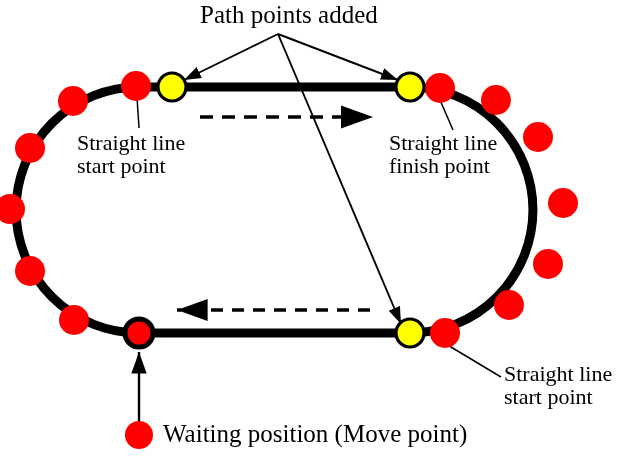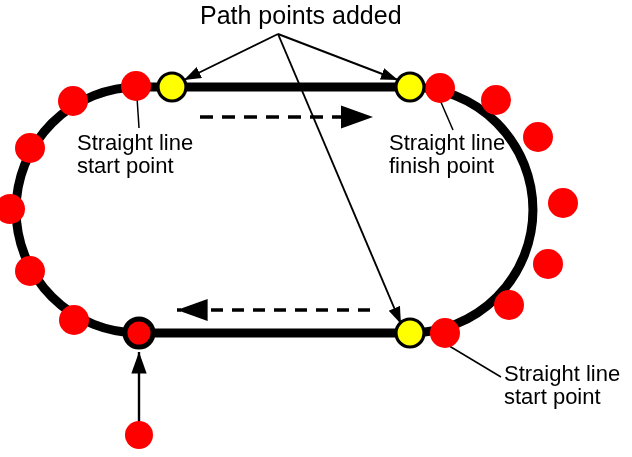--- a/index.html
+++ b/index.html
@@ -18,21 +18,21 @@
   #canvas {
     position: absolute;
     left: 0;
     top: 0;
     width: 632px;
     height: 457px;
   }
   .txt {
     position: absolute;
     color: #000000;
-    font-family: Liberation Sans, sans-serif;
+    font-family: Liberation Serif, serif;
     white-space: pre;
     line-height: 1.06;
   }
   #title-text {
     left: 200px;
     top: 2px;
     font-size: 25px;
   }
   #label-sl-start-top {
     left: 77px;
@@ -128,14 +128,15 @@
 
   <div class="txt" id="label-sl-start-top">Straight line
 start point</div>
 
   <div class="txt" id="label-sl-finish-top">Straight line
 finish point</div>
 
   <div class="txt" id="label-sl-start-bottom">Straight line
 start point</div>
 
+  <div class="txt" id="legend-text">Waiting position (Move point)</div>
 
 </div>
 
 </body></html>

